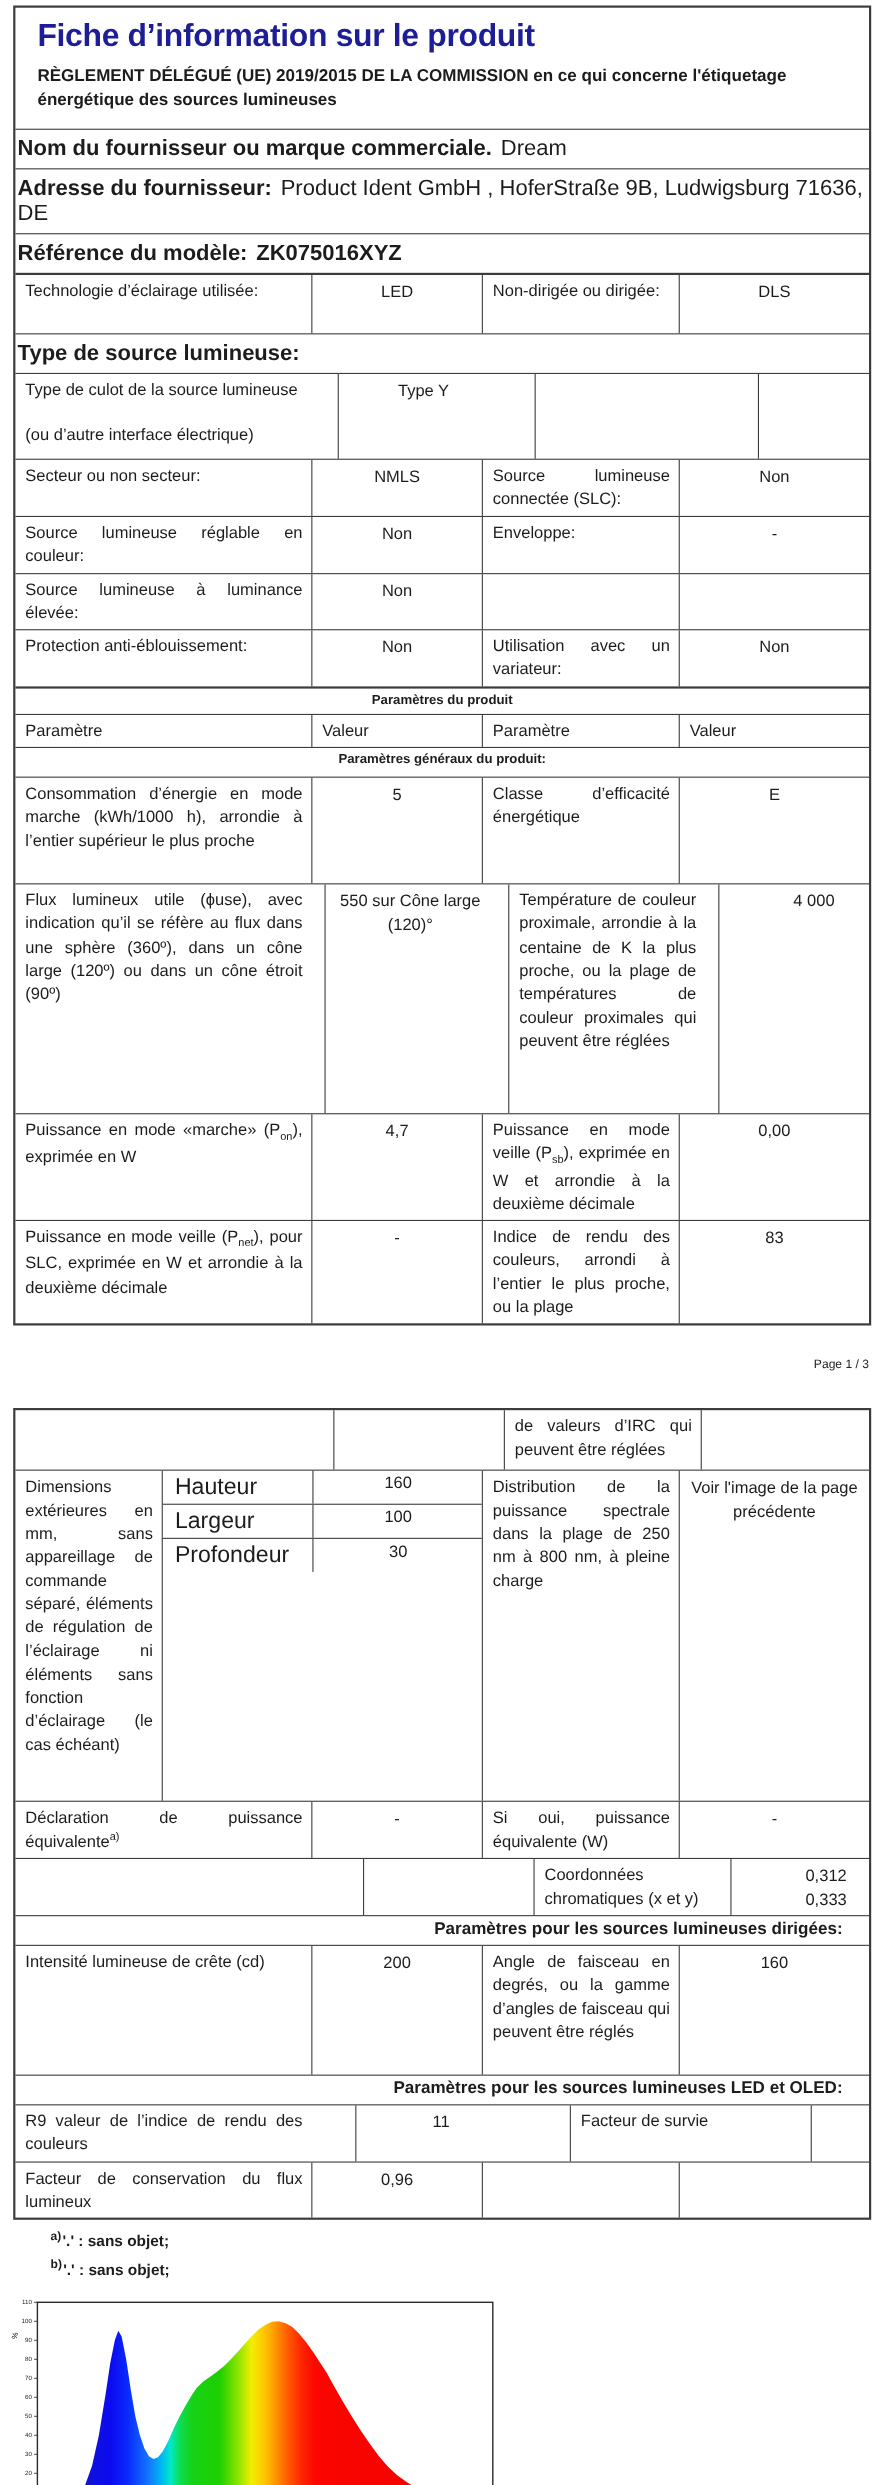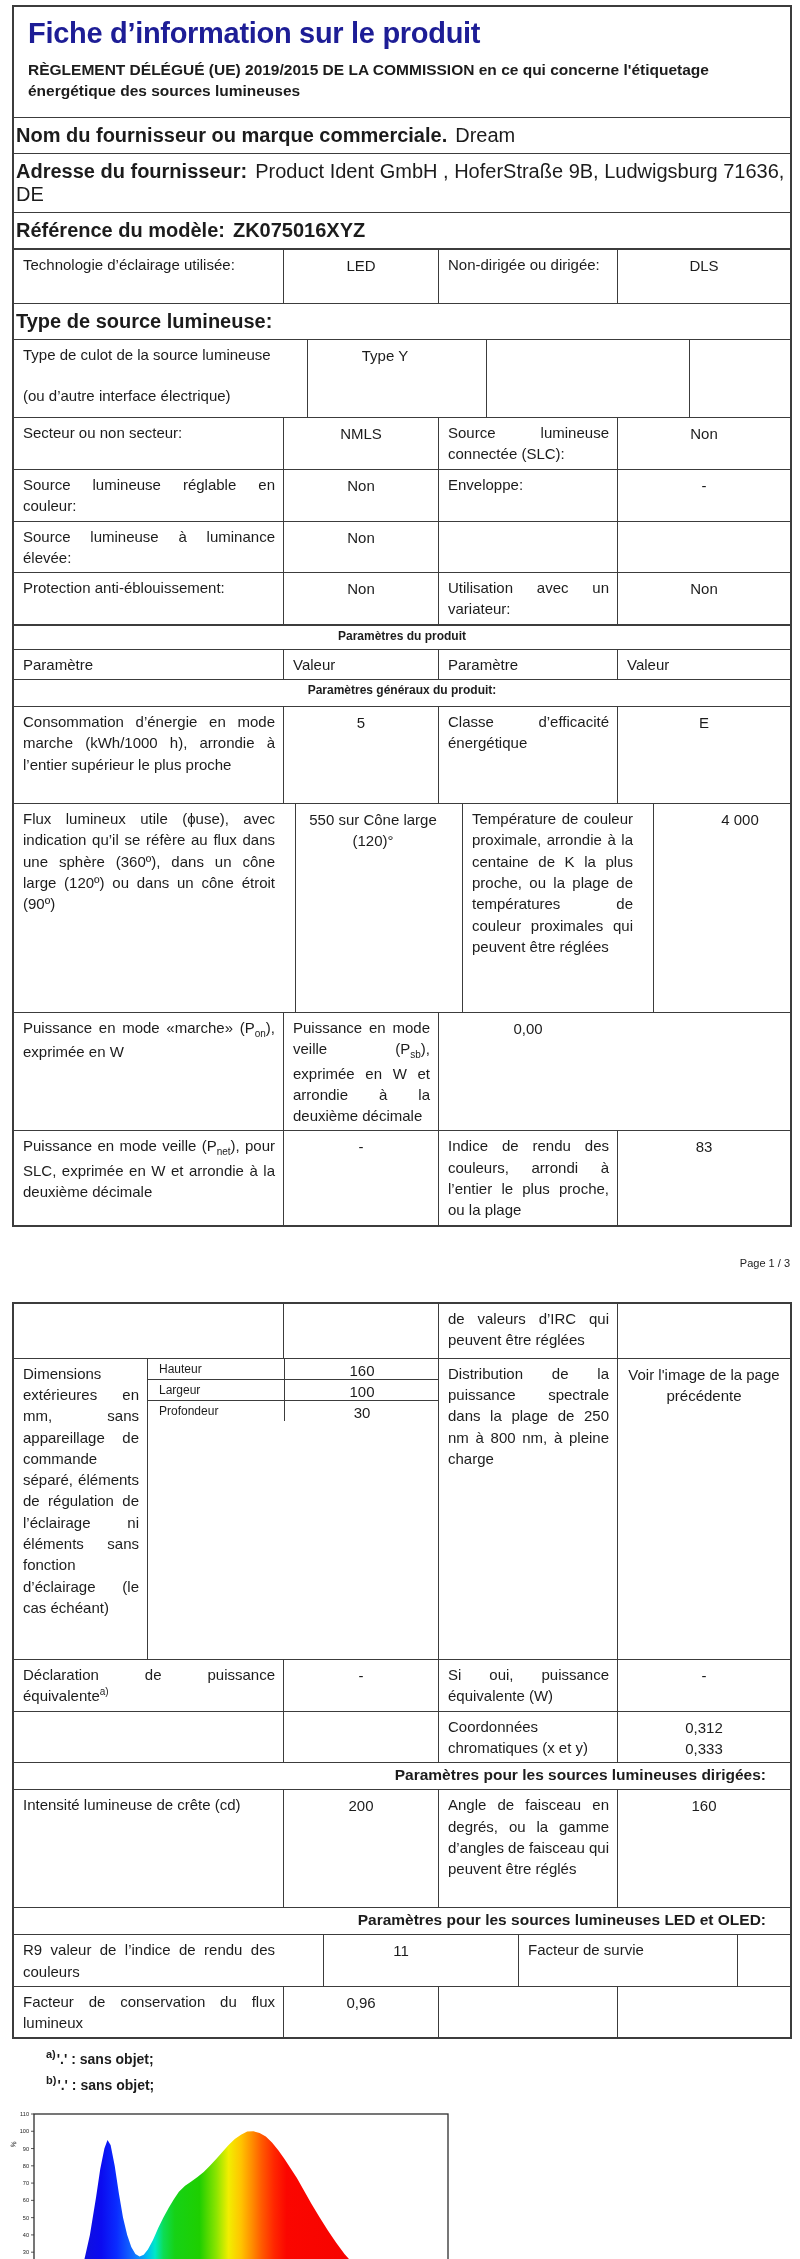--- a/index.html
+++ b/index.html
@@ -4,21 +4,21 @@
 <style>
   html,body{margin:0;padding:0;}
   body{
     width:800px;height:2259px;background:#ffffff;overflow:hidden;
     font-family:"Liberation Sans",sans-serif;color:#1c1c1c;
     -webkit-font-smoothing:antialiased;
   }
   .sheet{position:relative;width:780px;margin:5px 8px 0 12px;}
   .box{border:2px solid #3c3c3c;background:#fff;}
   .row{border-top:1.5px solid #3c3c3c;box-sizing:border-box;}
-  .row.first{border-top:none;}
+  .row.first{border-top:none;padding-left:20px;}
   .row-full{padding:5px 10px;box-sizing:border-box;}
   .row4{display:grid;grid-template-columns:269px 155px 179px 173px;}
   .rowdim{display:grid;grid-template-columns:133px 291px 179px 173px;}
   .row4>div,.rowdim>div{box-sizing:border-box;}
   .row4>div+div,.rowdim>div+div{border-left:1.5px solid #3c3c3c;}
   .cell{padding:4px 8px 4px 9px;font-size:15px;line-height:1.42;}
   .lbl{text-align:justify;}
   .val{text-align:center;padding-top:5px;font-size:15px;line-height:1.42;}
   .hdr-center{text-align:center;font-weight:bold;font-size:12px;padding:3px 8px;}
   .hdr-left{text-align:right;font-weight:bold;font-size:15.5px;padding:3px 24px;}
@@ -30,21 +30,21 @@
   .info-line .v{font-weight:normal;margin-left:8px;}
   .info-line .vb{font-weight:bold;margin-left:8px;}
   sub{font-size:10px;}
   sup{font-size:10px;}
   .pageno{text-align:right;font-size:11px;color:#222;margin:30px 2px 0 0;height:16px;}
   .p2{margin-top:29px;}
   .subrow{display:grid;grid-template-columns:136px 155px;box-sizing:border-box;}
   .subrow>div+div{border-left:1.5px solid #3c3c3c;}
   .subrow.b{border-bottom:1.5px solid #3c3c3c;}
   .subwrap{padding:0;}
-  .subrow .k{padding:3px 4px 3px 11px;font-size:12px;}
+  .subrow .k{padding:3px 4px 3px 11px;font-size:21px;}
   .subrow .n{text-align:center;padding-top:3px;font-size:15px;}
   .footnotes{margin:9px 0 0 34px;}
   .fn{font-size:14.5px;font-weight:bold;margin-bottom:7px;}
   .fn sup{font-size:11px;font-weight:bold;}
   .fn .ft{font-weight:bold;margin-left:1px;font-size:14px;}
   .chartwrap{margin:15px 0 0 -2px;}
   
   .h-title{min-height:110px;}
   .h-name{min-height:35px;}
   .h-addr{min-height:33px;}
@@ -59,21 +59,21 @@
   .h-hdrA{min-height:25px;}
   .h-pv{min-height:27px;}
   .h-hdrB{min-height:27px;}
   .h-g1{min-height:97px;}
   .h-g2{min-height:209px;gap:12px;}
   .h-g3{min-height:97px;}
   .h-g4{min-height:91px;}
   .h-p1{min-height:54px;}
   .h-dim{min-height:301px;}
   .h-p3{min-height:52px;}
-  .h-p4{min-height:50px;}
+  .h-p4{min-height:50px;padding-left:47px;}
   .h-hd{min-height:27px;}
   .h-p5{min-height:118px;}
   .h-p6{min-height:51px;gap:40px;}
   .h-p7{min-height:50px;}
 </style>
 </head>
 <body>
 
 <div class="sheet">
 
@@ -167,20 +167,21 @@
       <div class="cell lbl">Flux lumineux utile (ϕuse), avec indication qu’il se réfère au flux dans une sphère (360º), dans un cône large (120º) ou dans un cône étroit (90º)</div>
       <div class="val">550 sur Cône large (120)°</div>
       <div class="cell lbl">Température de couleur proximale, arrondie à la centaine de K la plus proche, ou la plage de températures de couleur proximales qui peuvent être réglées</div>
       <div class="val">4 000</div>
     </div>
 
     <div class="row row4 h-g3">
       <div class="cell lbl">
         <span>Puissance en mode «marche» (P</span><sub>on</sub><span>), exprimée en W</span>
       </div>
+      <div class="val">4,7</div>
       <div class="cell lbl">
         <span>Puissance en mode veille (P</span><sub>sb</sub><span>), exprimée en W et arrondie à la deuxième décimale</span>
       </div>
       <div class="val">0,00</div>
     </div>
 
     <div class="row row4 h-g4">
       <div class="cell lbl">
         <span>Puissance en mode veille (P</span><sub>net</sub><span>), pour SLC, exprimée en W et arrondie à la deuxième décimale</span>
       </div>

